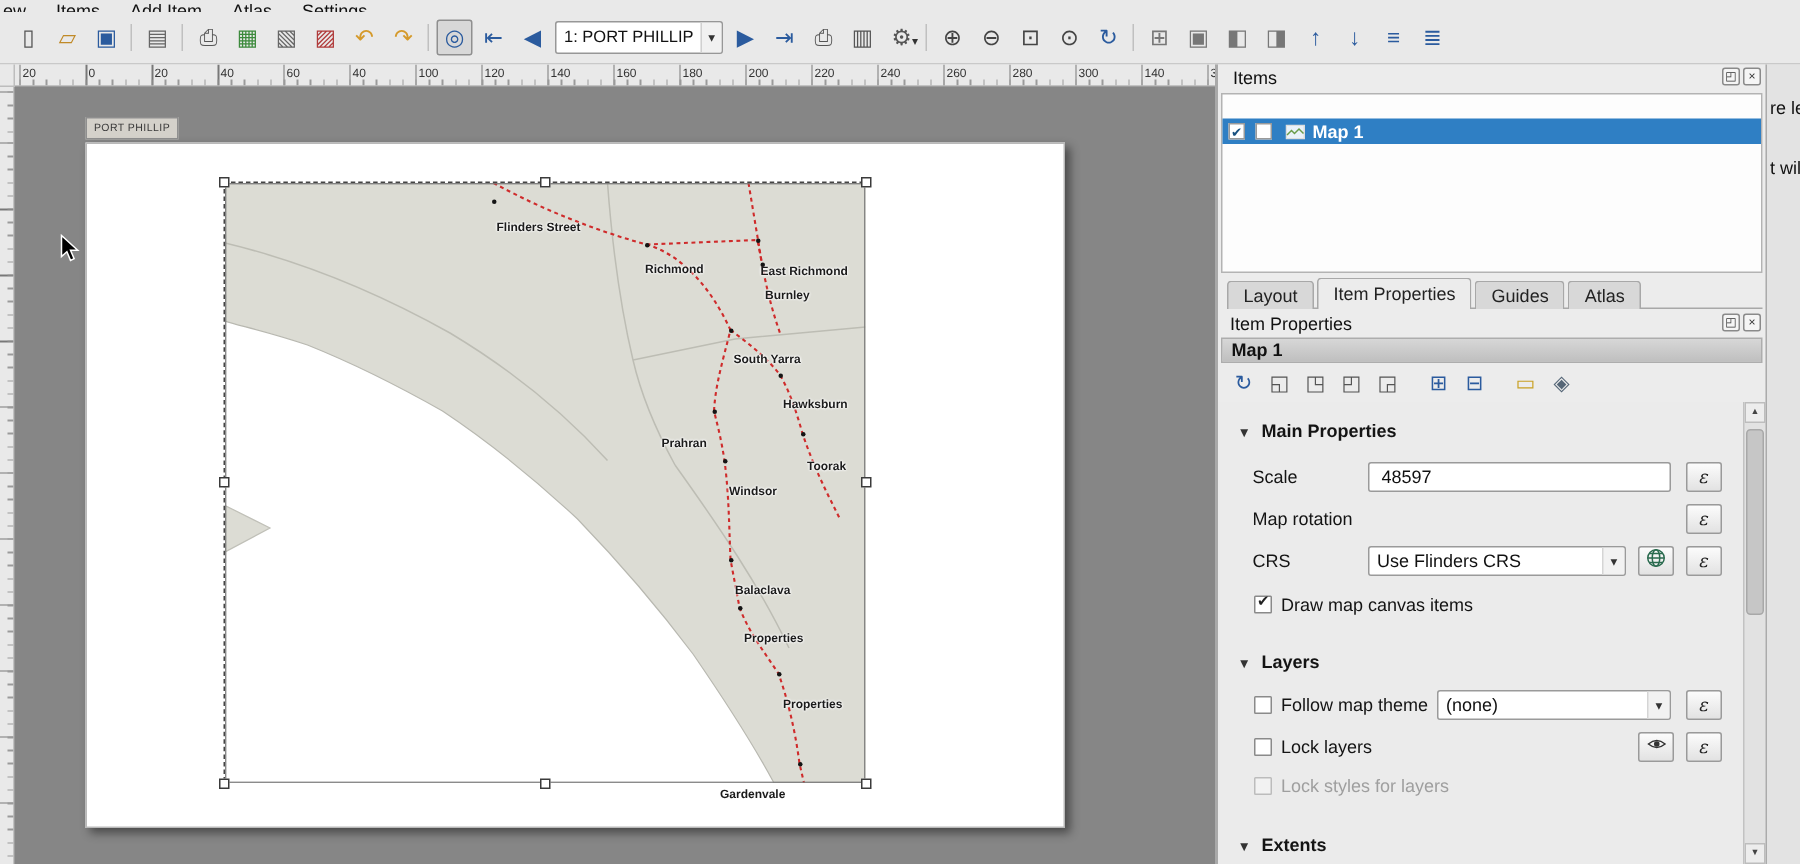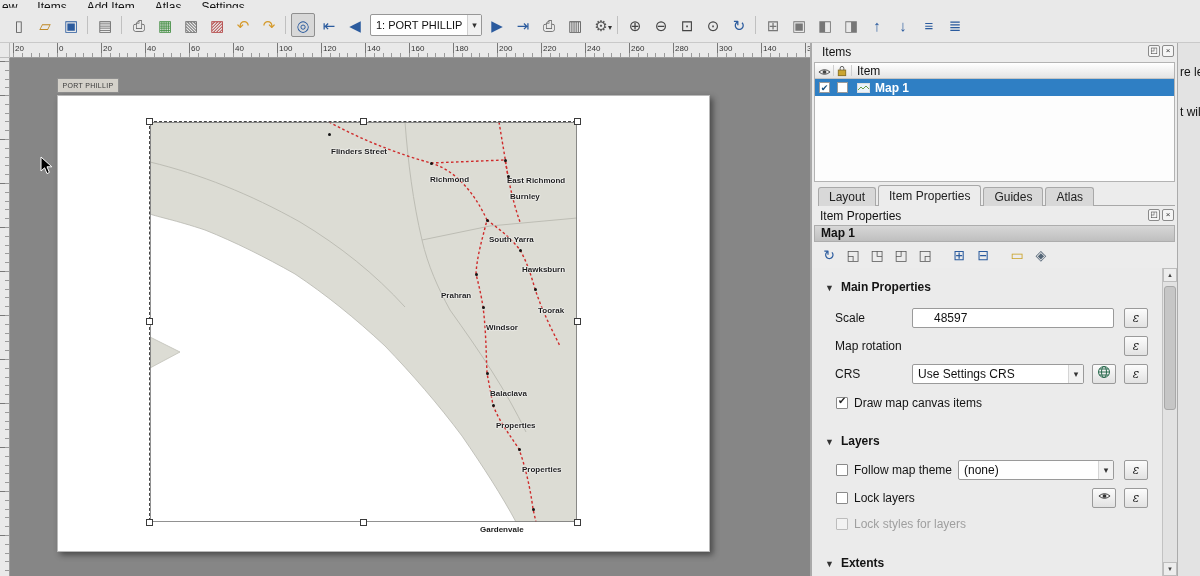--- a/index.html
+++ b/index.html
@@ -61,21 +61,21 @@
 
   #map1-bar { position:absolute; left:2px; top:182px; right:2px; height:17px; background:linear-gradient(#d7d7d7,#bfbfbf); border:1px solid #adadad; font-weight:bold; font-size:12px; line-height:15px; padding-left:6px; }
   #ip-toolbar { position:absolute; left:6px; top:201px; right:2px; height:24px; white-space:nowrap; }
   .mbtn { display:inline-block; width:22px; height:22px; line-height:21px; text-align:center; font-size:14px; color:#555; vertical-align:top; margin-right:2px; border:1px solid transparent; border-radius:2px; }
   .mini-gap { display:inline-block; width:10px; height:22px; vertical-align:top; }
 
   #ip-scroll { position:absolute; left:0; top:225px; width:350px; bottom:0; background:#ebebeb; overflow:hidden; }
   .sec { position:absolute; left:13px; font-size:12px; font-weight:bold; color:#141414;text-align:right; }
   .sec .tri { font-size:9px; margin-right:7px; color:#333; }
   .flabel { position:absolute; left:23px; font-size:12px; color:#141414; line-height:20px; }
-  .inp { position:absolute; height:20px; background:#fff; border:1px solid #9a9a9a; border-radius:2px; font-size:12px; line-height:18px; padding:0 21px; font-family:"Liberation Sans",sans-serif; color:#111; }
+  .inp { position:absolute; height:20px; background:#fff; border:1px solid #9a9a9a; border-radius:2px; font-size:12px; line-height:18px; padding:0 8px; font-family:"Liberation Sans",sans-serif; color:#111; }
   .combo { position:absolute; height:20px; background:#fff; border:1px solid #9a9a9a; border-radius:2px; font-size:12px; line-height:18px; padding:0 16px 0 5px; color:#111; overflow:hidden; white-space:nowrap; }
   .combo .arrow { position:absolute; right:0; top:0; bottom:0; width:15px; text-align:center; font-size:9px; line-height:18px; color:#333; border-left:1px solid #d5d5d5; background:#f2f2f2; }
   .spin { position:absolute; right:1px; top:1px; width:15px; height:16px; border-left:1px solid #c9c9c9; }
   .spin span { display:block; height:8px; font-size:6px; line-height:8px; text-align:center; color:#333; background:#f0f0f0; }
   .ddbtn { position:absolute; width:24px; height:20px; border:1px solid #9a9a9a; border-radius:2px; background:linear-gradient(#fcfcfc,#e2e2e2); text-align:center; line-height:18px; font-size:12px; font-style:italic; font-family:"DejaVu Serif",serif; color:#222; }
   .sqbtn { position:absolute; width:24px; height:20px; border:1px solid #9a9a9a; border-radius:2px; background:linear-gradient(#fcfcfc,#e2e2e2); text-align:center; line-height:16px; }
   .cb { position:absolute; width:12px; height:12px; border:1px solid #8a8a8a; background:#fff; border-radius:1px; }
   .cb.checked::after { content:"✔"; position:absolute; left:1px; top:-3px; font-size:10px; color:#222; }
   .cb.disabled { border-color:#bcbcbc; background:#f2f2f2; }
   .cblabel { position:absolute; font-size:12px; color:#141414; line-height:14px; }
@@ -200,37 +200,20 @@
 
   <div id="splitter"></div>
 
   <div id="right-panel">
 
     <div class="panel-title" style="top:2px">Items</div>
     <div class="winbtn" style="left:336px;top:2px">◰</div>
     <div class="winbtn" style="left:350px;top:2px">×</div>
 
     <div id="items-list">
-      <div id="items-header">
-        <span style="position:absolute;left:3px;top:3px">
-          <svg width="13" height="10" viewBox="0 0 14 10">
-              <path d="M1,5 Q7,0 13,5 Q7,10 1,5 Z" fill="none" stroke="#444"></path>
-              <circle cx="7" cy="5" r="2" fill="#444"></circle>
-            </svg>
-        </span>
-        <span style="position:absolute;left:22px;top:2px">
-          <svg width="10" height="12" viewBox="0 0 10 13">
-              <rect x="1" y="5.5" width="8" height="6" fill="#caa532" stroke="#8a7020"></rect>
-              <path d="M3,5.5 V3.5 Q3,1.5 5,1.5 Q7,1.5 7,3.5 V5.5" fill="none" stroke="#555"></path>
-            </svg>
-        </span>
-        <div class="colsep" style="left:18px"></div>
-        <div class="colsep" style="left:36px"></div>
-        <span style="position:absolute;left:42px;top:1px;font-size:12px">Item</span>
-      </div>
       <div id="item-row">
         <span class="row-cb" style="left:4px">✔</span>
         <span class="row-cb" style="left:22px"></span>
         <span style="position:absolute;left:42px;top:3px">
           <svg width="13" height="10" viewBox="0 0 13 10">
               <rect x="0.5" y="0.5" width="12" height="9" fill="#eaf2fa" stroke="#dddddd"></rect>
               <path d="M1,7 L4,4 L6,6 L9,3 L12,6" stroke="#6a9c4a" fill="none"></path>
             </svg>
         </span>
         <span style="position:absolute;left:60px;top:2px;font-size:12px;font-weight:bold">Map 1</span>
@@ -255,21 +238,21 @@
 
       <div class="flabel" style="top:40px">Scale</div>
       <input class="inp" style="left: 100px; top: 40px; width: 202px;" value="48597">
       <div class="ddbtn" style="left:312px;top:40px">ɛ</div>
 
       <div class="flabel" style="top:68px">Map rotation</div>
       <div class="ddbtn" style="left:312px;top:68px">ɛ</div>
 
       <div class="flabel" style="top:96px">CRS</div>
       <div class="combo" style="left:100px;top:96px;width:172px">
-        <span>Use Settings CRS</span>
+        <span>Use Flinders CRS</span>
         <span class="arrow">▾</span>
       </div>
       <div class="sqbtn" style="left:280px;top:96px">
         <svg width="14" height="14" viewBox="0 0 14 14">
             <circle cx="7" cy="7" r="5.5" fill="none" stroke="#2b6b4f"></circle>
             <ellipse cx="7" cy="7" rx="2.5" ry="5.5" fill="none" stroke="#2b6b4f"></ellipse>
             <path d="M1.5,7 H12.5 M2.3,4 H11.7 M2.3,10 H11.7" stroke="#2b6b4f" fill="none"></path>
           </svg>
       </div>
       <div class="ddbtn" style="left:312px;top:96px">ɛ</div>

